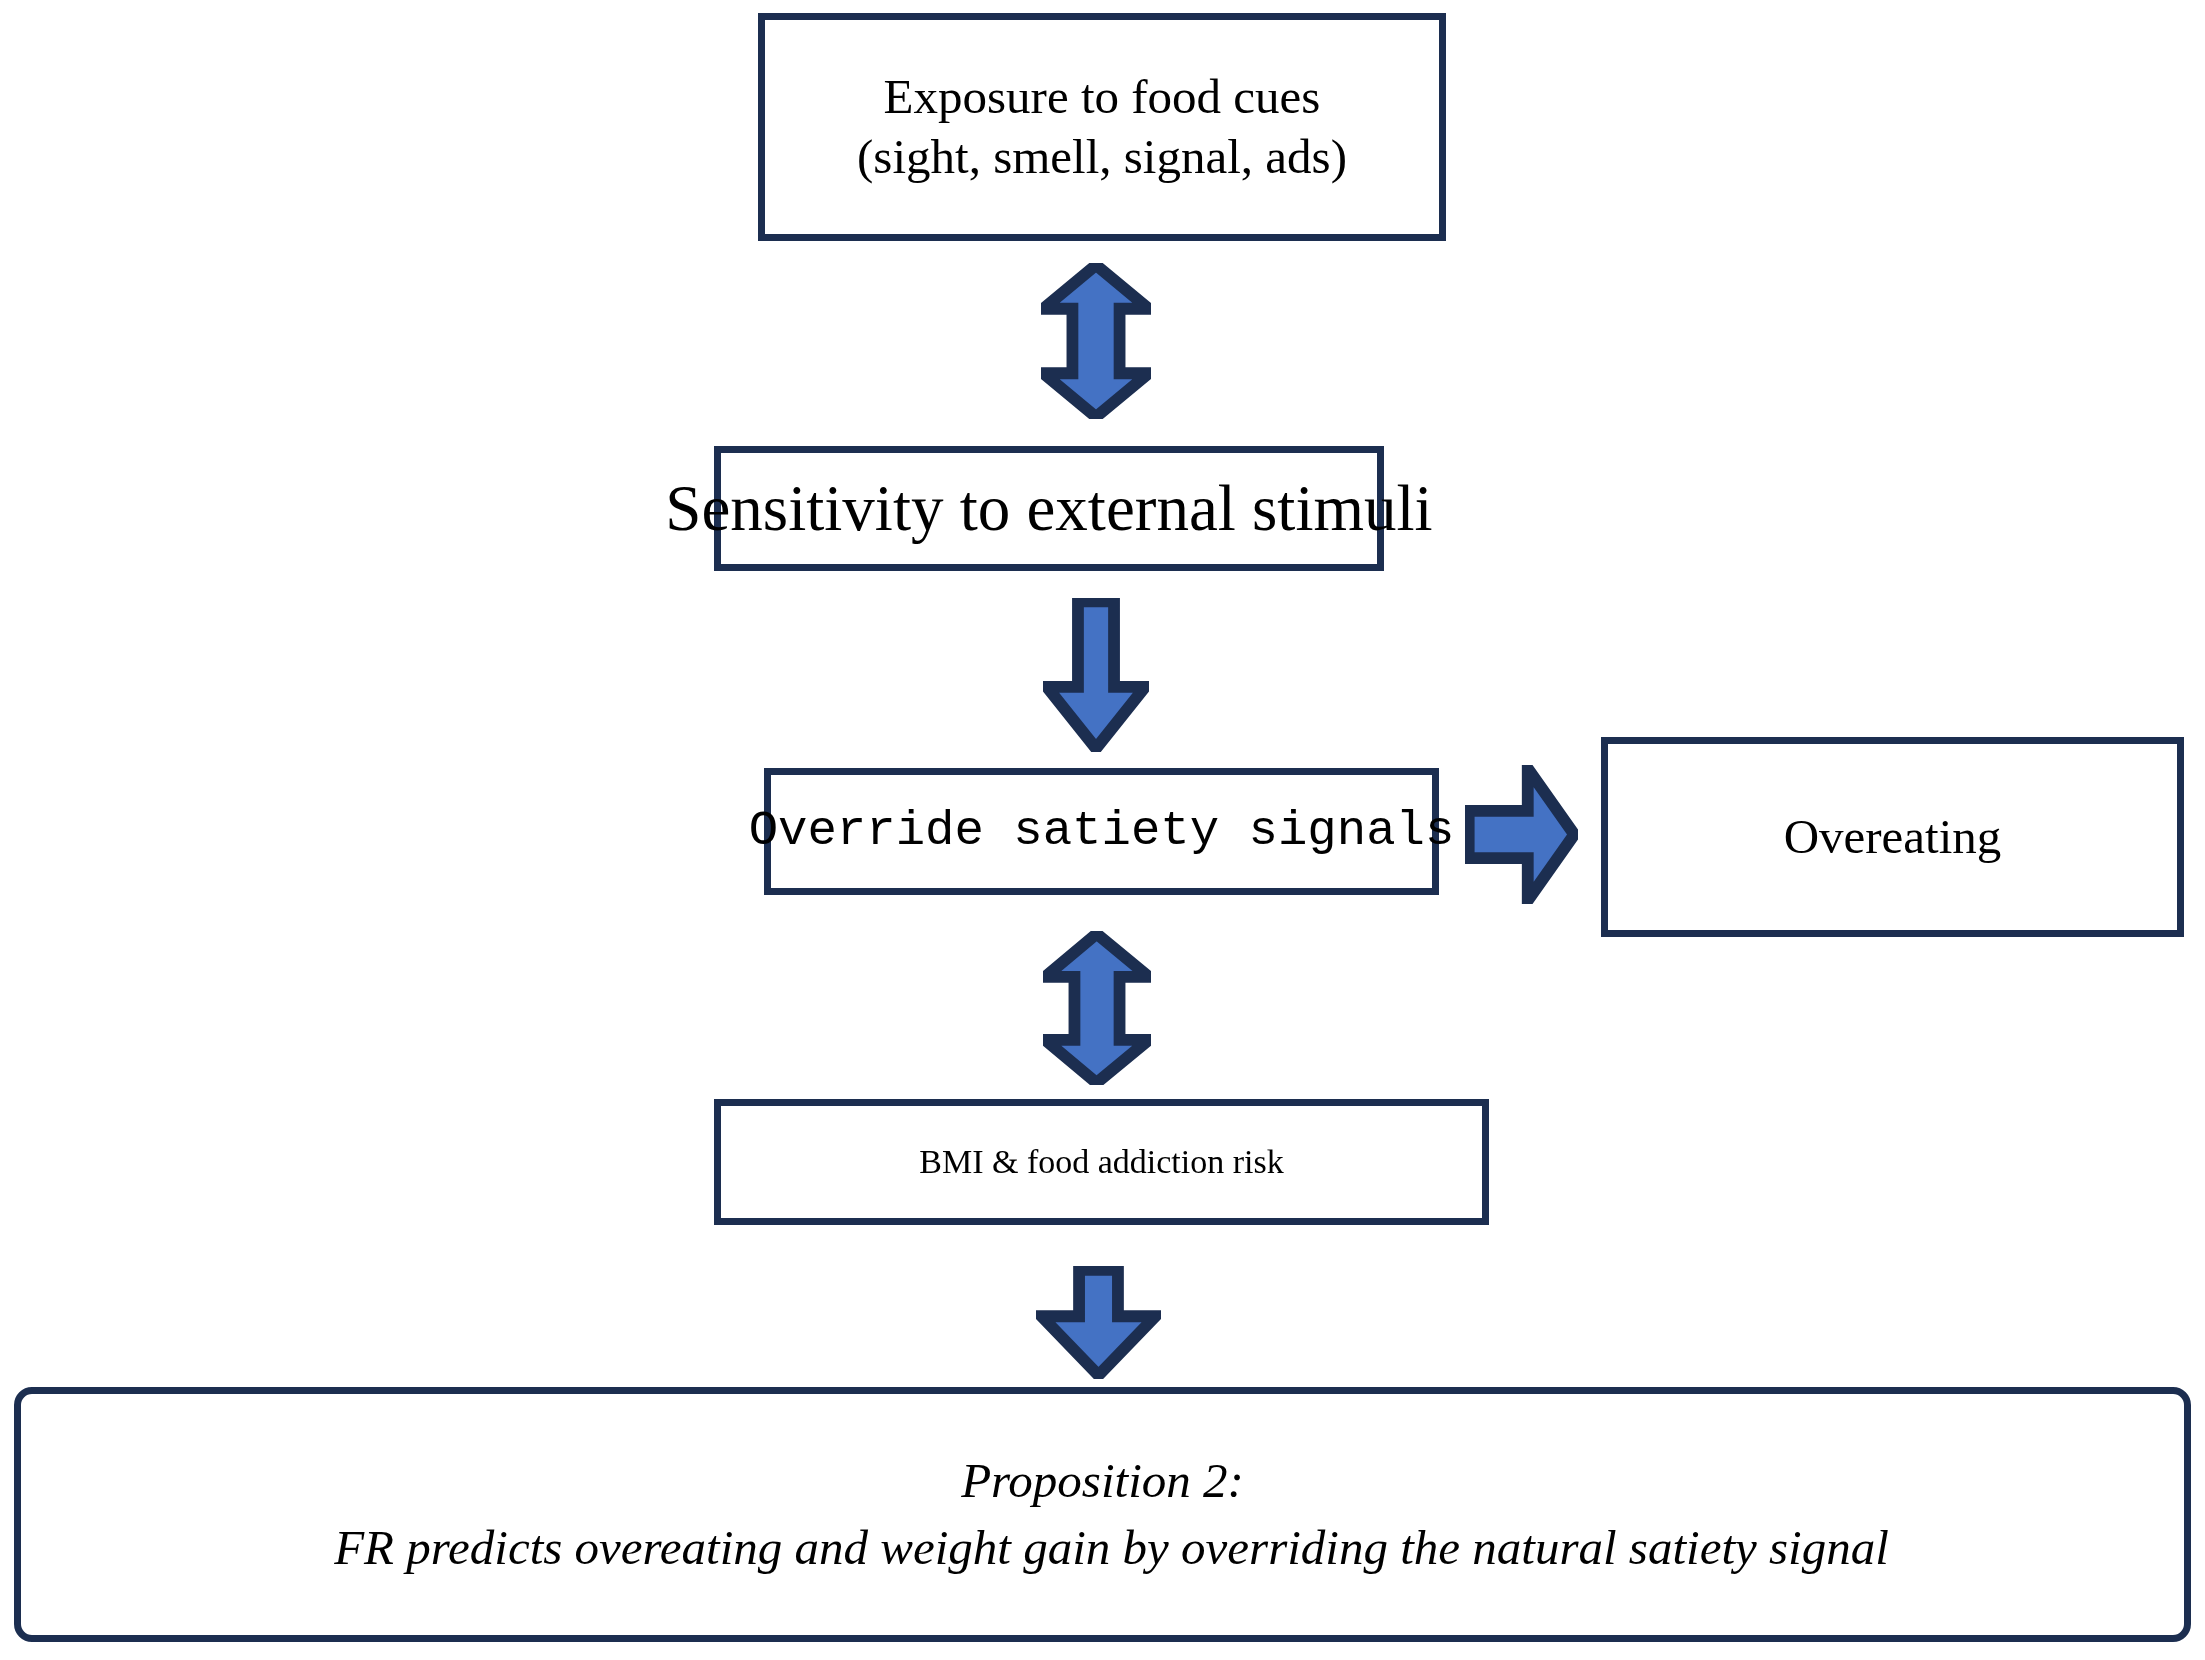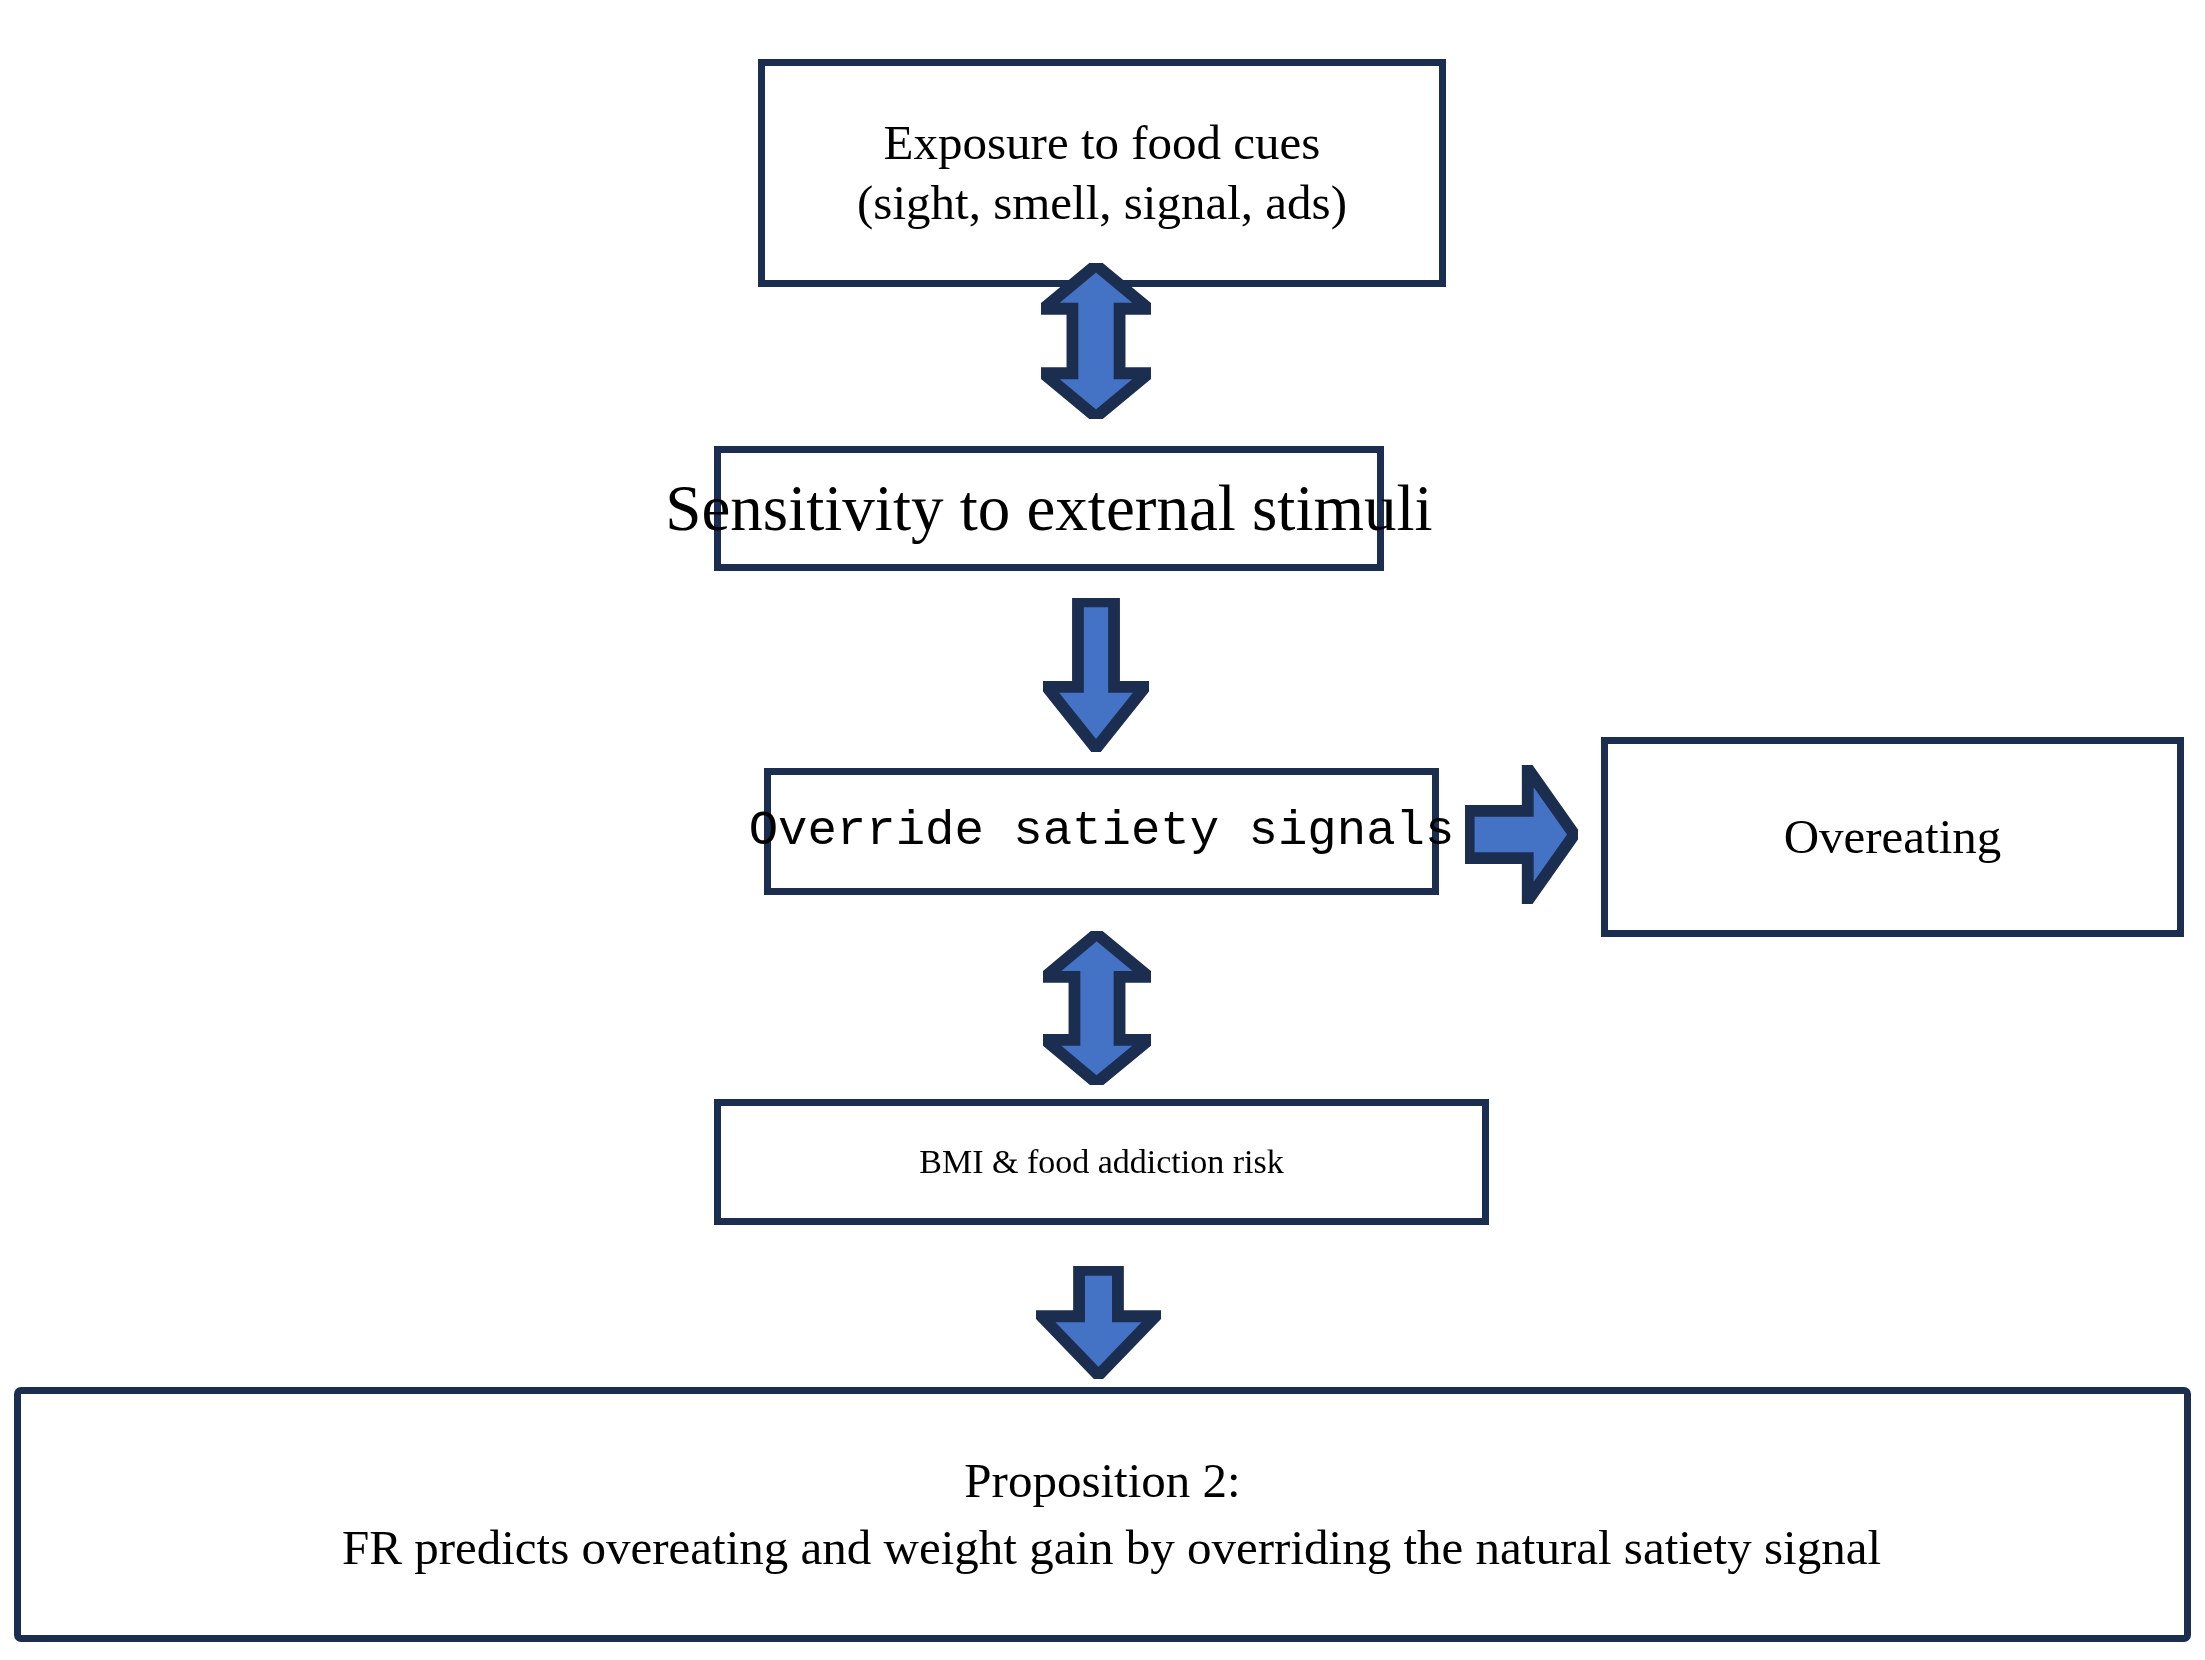--- a/index.html
+++ b/index.html
@@ -33,21 +33,20 @@
   .node .line {
     display: block;
     white-space: nowrap;
   }
 
   
   #node-exposure {
     left: 758px; top: 13.2px;
     width: 688px; height: 228px;
     font-size: 49px;
-    margin-top: 46px;
   }
   #node-sensitivity {
     left: 714px; top: 446px;
     width: 670px; height: 125px;
     font-size: 65px;
     font-family: Liberation Serif, serif;
   }
   #node-override {
     left: 764px; top: 768px;
     width: 675px; height: 127px;
@@ -60,22 +59,23 @@
     font-size: 49px;
   }
   #node-bmi {
     left: 714px; top: 1099px;
     width: 775px; height: 126px;
     font-size: 34px;
   }
   #node-proposition {
     left: 14px; top: 1387px;
     width: 2177px; height: 255px;
-    border-radius: 7px;
+    border-radius: 18px;
     font-size: 49px;
+    font-style: italic;
   }
   #node-proposition .line + .line { margin-top: 7px; margin-left: 18px; }
 
   
   .arrow {
     position: absolute;
   }
   .arrow svg { display: block; }
 
   #arrow-exposure-sensitivity {

